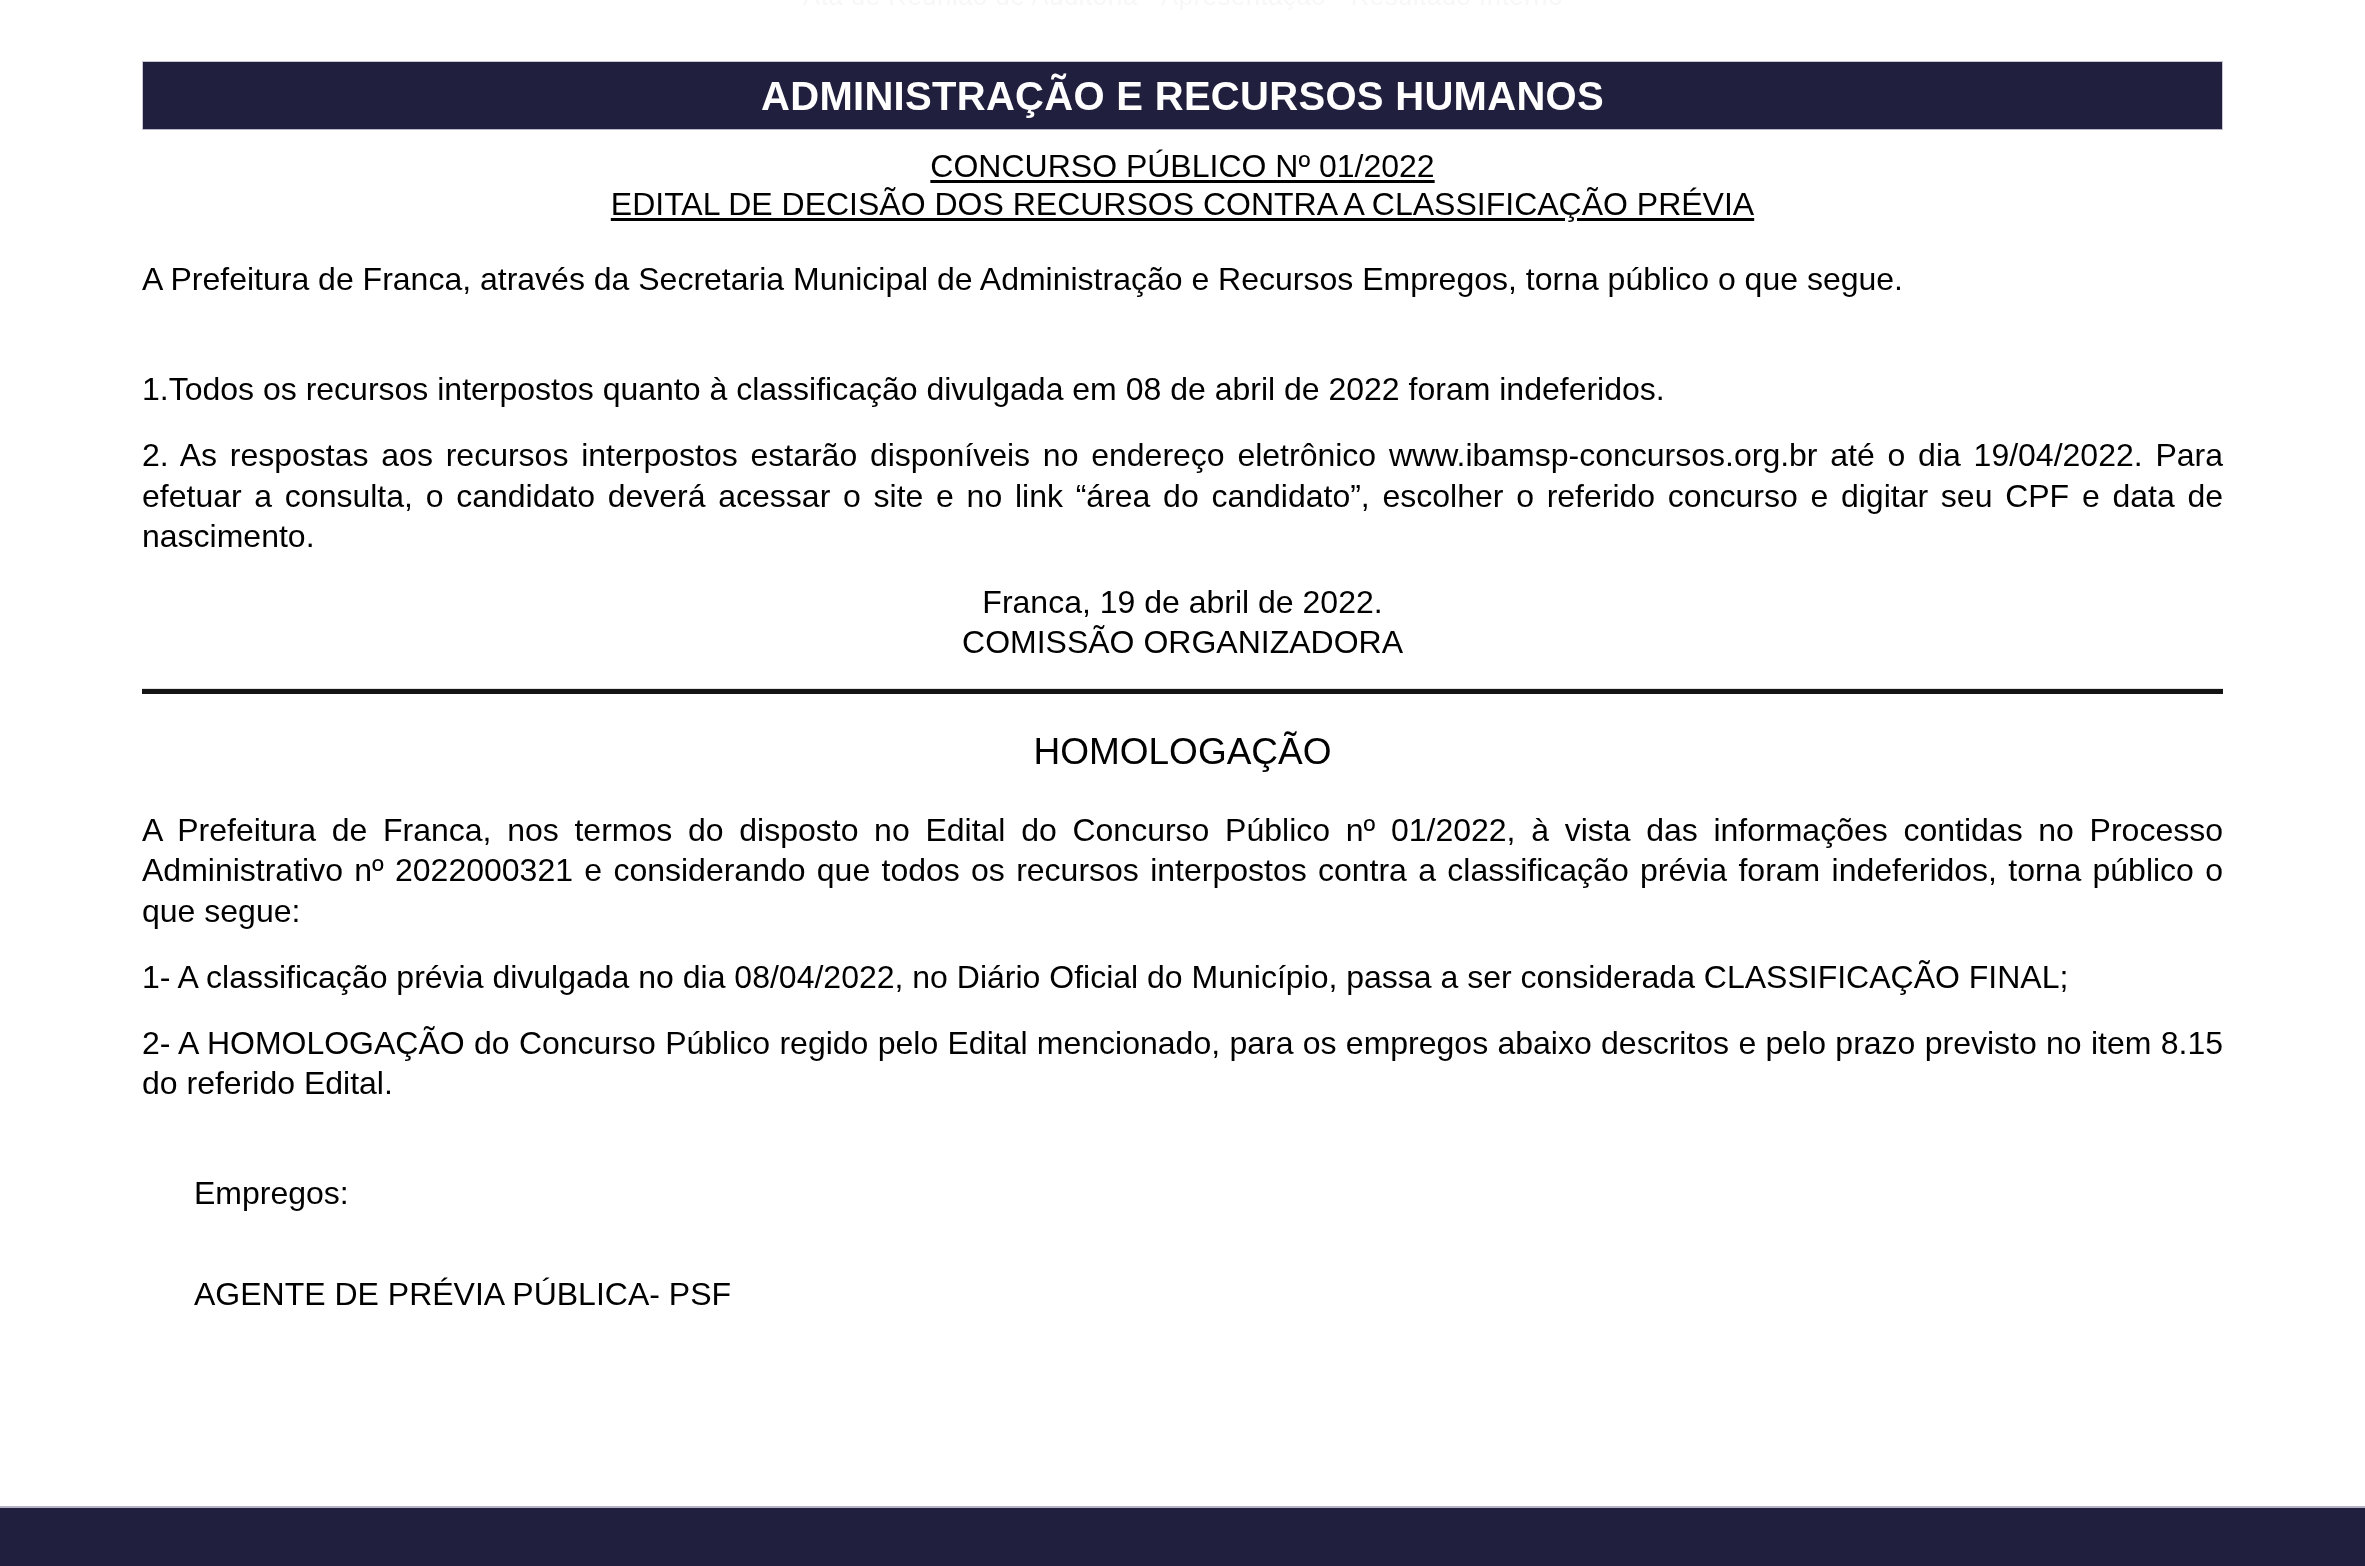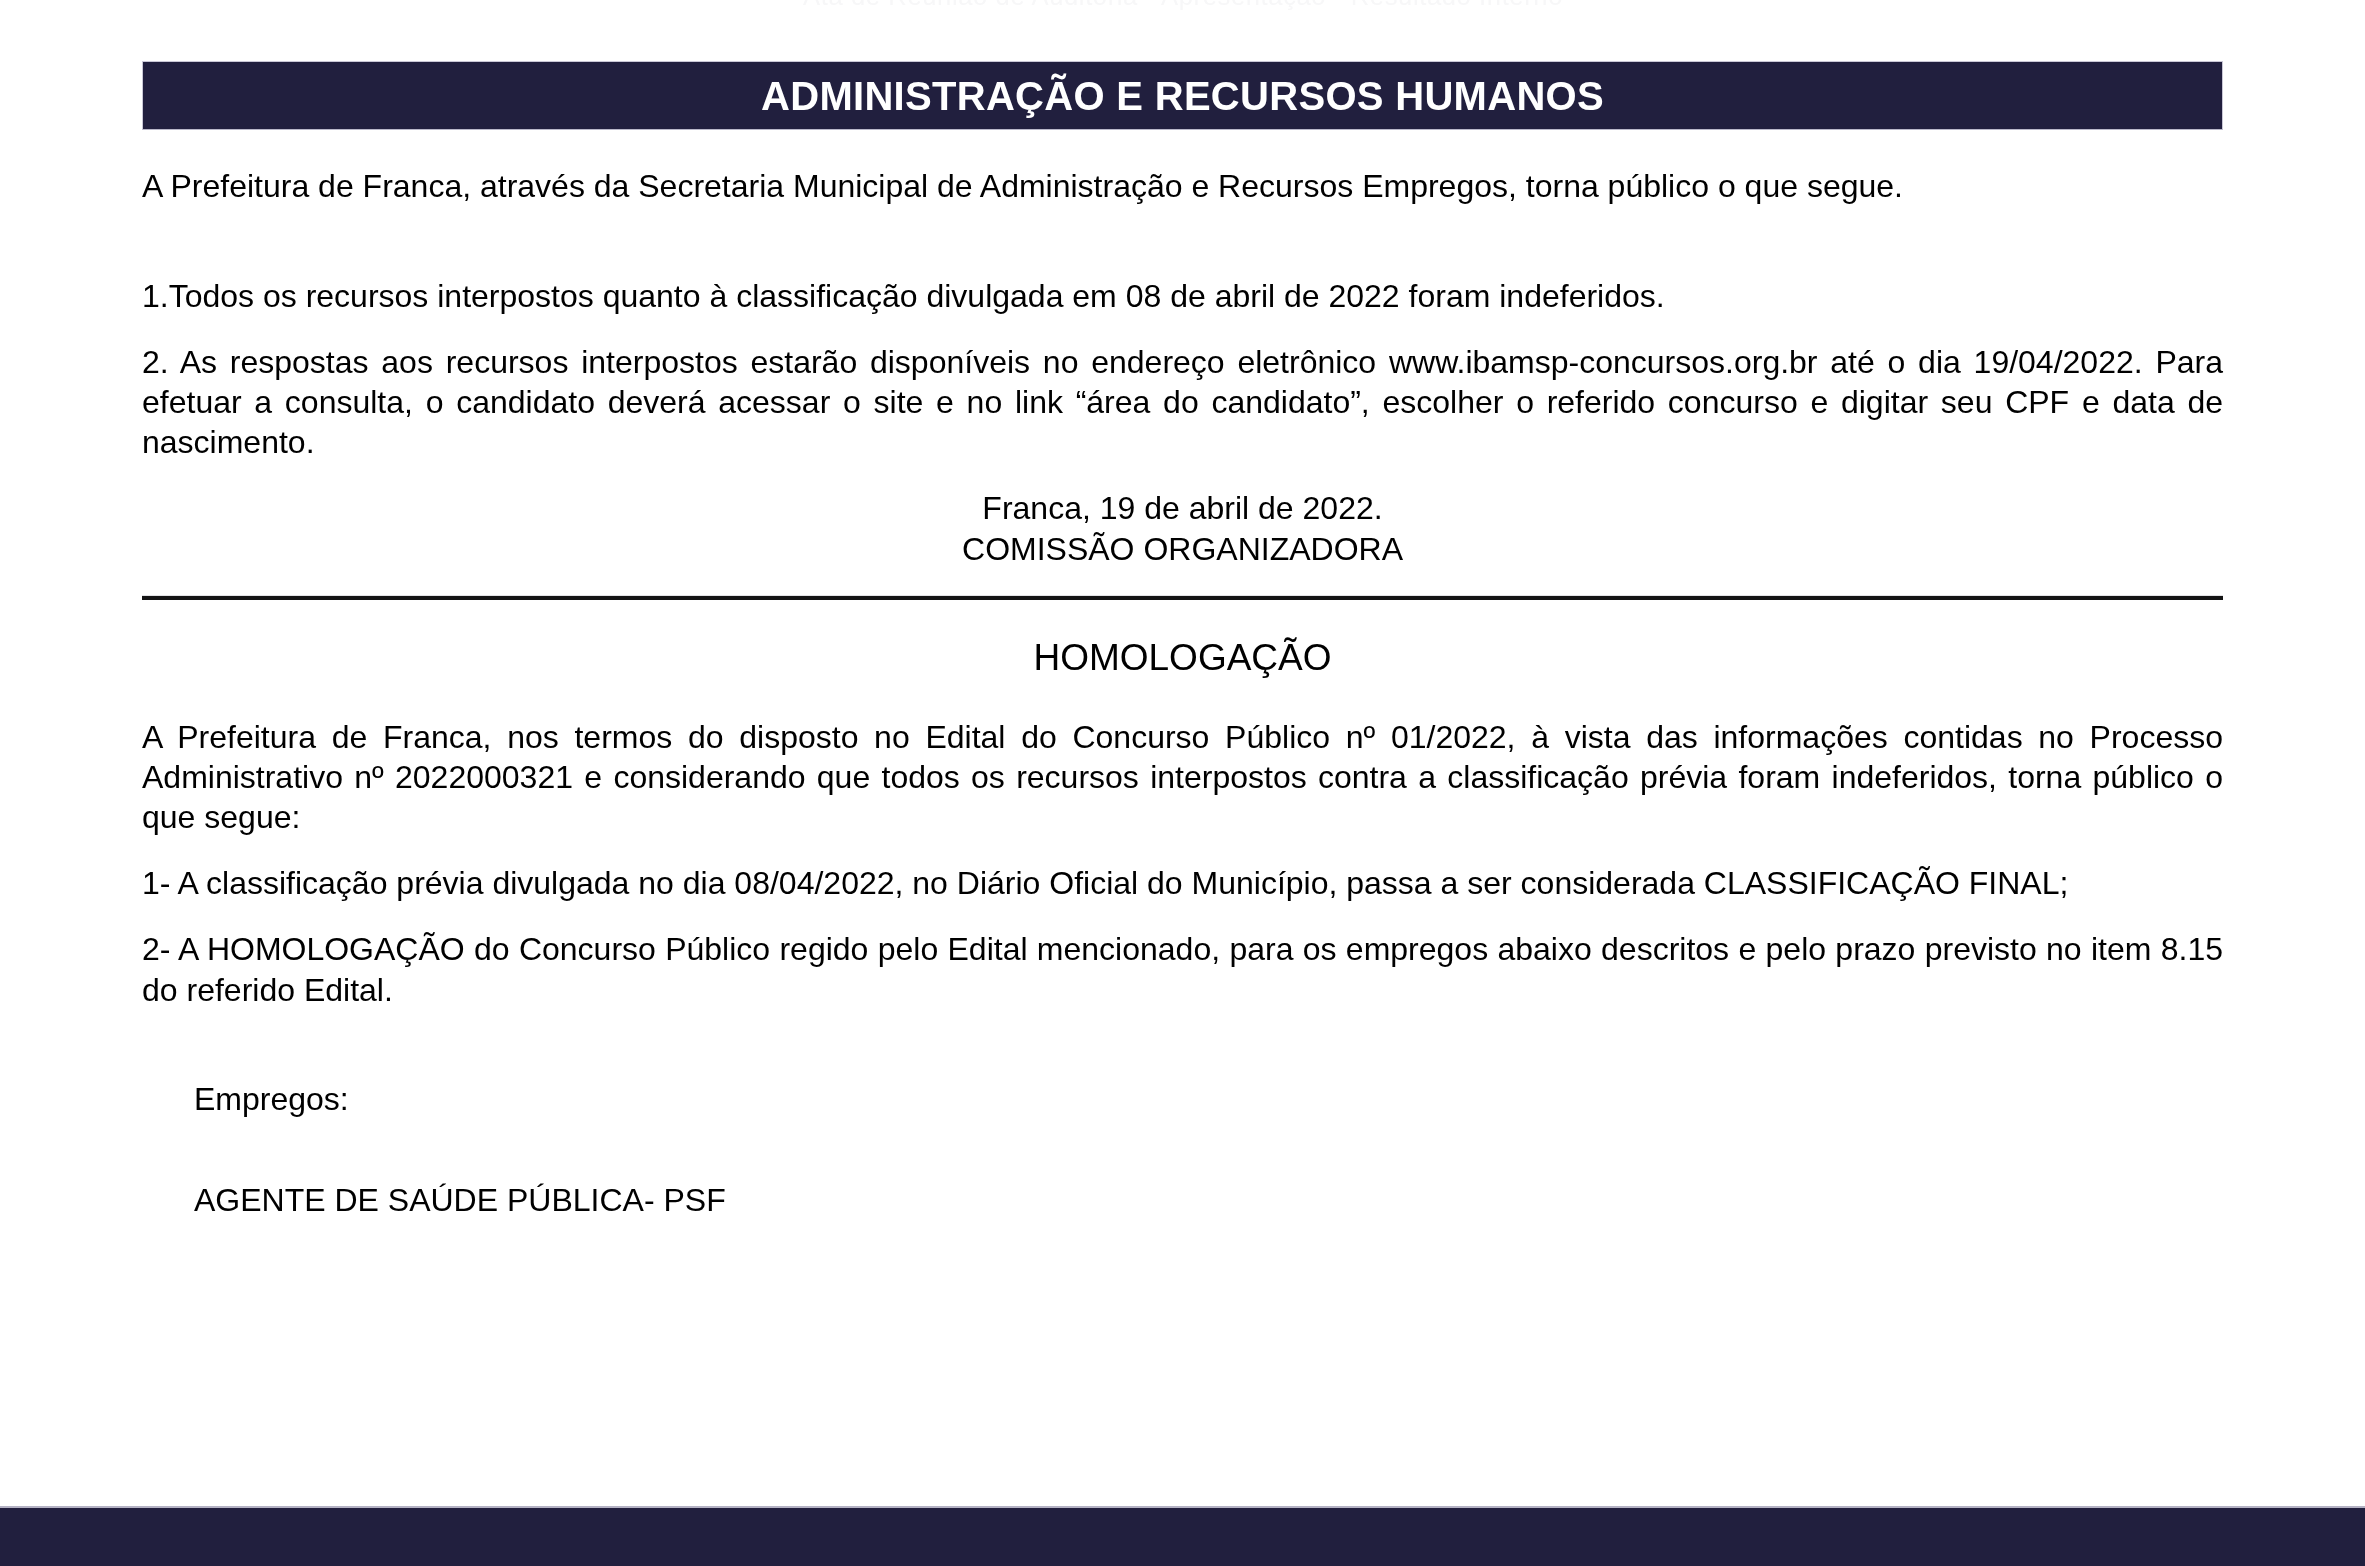--- a/index.html
+++ b/index.html
@@ -148,20 +148,24 @@
   <div class="ghost-strip">
     <div class="ghost-text">Ata de Reunião de Auditoria - Apresentação - Resultado Interno</div>
   </div>
 
   <div class="content">
 
     <div class="banner">
       <span class="banner-title">ADMINISTRAÇÃO E RECURSOS HUMANOS</span>
     </div>
 
+    <div class="subtitle-block">
+      <span class="subtitle">CONCURSO PÚBLICO Nº 01/2022</span>
+      <span class="subtitle">EDITAL DE DECISÃO DOS RECURSOS CONTRA A CLASSIFICAÇÃO PRÉVIA</span>
+    </div>
 
     <div class="gap-lg"></div>
 
     <p class="para just">A Prefeitura de Franca, através da Secretaria Municipal de Administração e Recursos Empregos, torna público o que segue.</p>
 
     <div class="gap-md"></div>
 
     <p class="para left">
       <span class="num">1.</span><span>Todos os recursos interpostos quanto à classificação divulgada em 08 de abril de 2022 foram indeferidos.</span>
     </p>
@@ -194,20 +198,20 @@
     <div class="gap-md"></div>
 
     <p class="para just">2- A HOMOLOGAÇÃO do Concurso Público regido pelo Edital mencionado, para os empregos abaixo descritos e pelo prazo previsto no item 8.15 do referido Edital.</p>
 
     <div class="gap-md"></div>
 
     <p class="para left indent">Empregos:</p>
 
     <div class="gap-sm"></div>
 
-    <p class="para left indent">AGENTE DE SAÚDE PÚBLICA- PSF</p>
+    <p class="para left indent">AGENTE DE PRÉVIA PÚBLICA- PSF</p>
 
   </div>
 
   <div class="footer-bar"></div>
 
 </div>
 
 
 </body></html>

